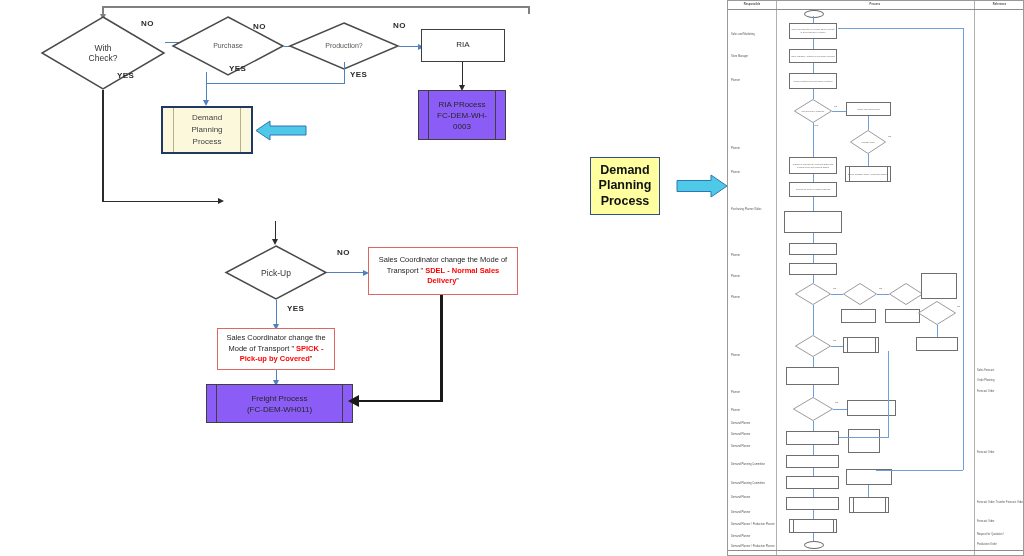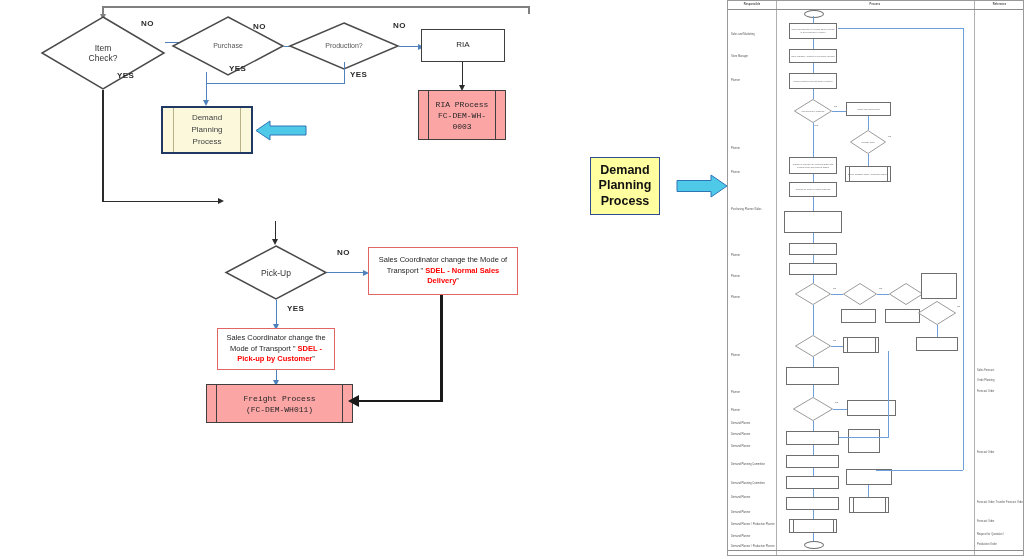--- a/index.html
+++ b/index.html
@@ -14,21 +14,21 @@
   .diamond svg{display:block;overflow:visible;}
   .diamond .dtext{position:absolute;left:0;right:0;top:50%;transform:translateY(-50%);
     text-align:center;font-size:8.5px;color:#333;line-height:10px;}
   .diamond .dtext.small{font-size:7px;color:#555;}
 
   .procbox{position:absolute;border:1.6px solid #3f3f3f;background:#fff;
     display:flex;align-items:center;justify-content:center;text-align:center;
     font-size:8px;color:#262626;line-height:10.5px;box-sizing:border-box;}
 
   
-  .predef{position:absolute;border:1.4px solid #3f3f3f;background:#fca5a5;box-sizing:border-box;font-family:Liberation Mono, monospace;}
+  .predef{position:absolute;border:1.4px solid #3f3f3f;background:#8b5cf6;box-sizing:border-box;}
   .predef::before,.predef::after{content:"";position:absolute;top:0;bottom:0;width:0;border-left:1.4px solid #3f3f3f;}
   .predef::before{left:9px;}
   .predef::after{right:9px;}
   .predef .ptext{position:absolute;inset:0;display:flex;align-items:center;justify-content:center;
     text-align:center;font-size:8px;color:#262626;line-height:11px;padding:0 12px;box-sizing:border-box;}
 
   
   .dpp{position:absolute;border:2px solid #1f3864;background:#fbf8dc;box-sizing:border-box;}
   .dpp::before,.dpp::after{content:"";position:absolute;top:0;bottom:0;width:0;border-left:1.2px solid #b9b08a;}
   .dpp::before{left:10px;}
@@ -97,21 +97,21 @@
     <div class="ln gray abs" style="left:103px;top:6px;width:427px;height:1.6px;"></div>
     <div class="ln gray abs" style="left:528.4px;top:6px;width:1.6px;height:8px;"></div>
     <div class="ln gray abs" style="left:102.2px;top:6px;width:1.6px;height:10px;"></div>
     <div class="arrowhead ah-down gray abs" style="left:99.5px;top:14px;"></div>
 
     <div class="diamond" style="left:41px;top:16px;width:124px;height:74px;">
       <svg width="124" height="74" viewBox="0 0 124 74">
         <polygon points="62,1 123,37 62,73 1,37" fill="#ffffff" stroke="#4a4a4a" stroke-width="1.5"></polygon>
       </svg>
       <div class="dtext">
-        <div>Item</div>
+        <div>With</div>
         <div>Check?</div>
       </div>
     </div>
     <div class="yn abs" style="left:141px;top:19px;">NO</div>
     <div class="yn abs" style="left:117px;top:71px;">YES</div>
 
     <div class="ln abs" style="left:165px;top:41.5px;width:19px;height:1.3px;"></div>
     <div class="arrowhead ah-right abs" style="left:183px;top:39.5px;"></div>
 
     <div class="diamond" style="left:172px;top:16px;width:112px;height:60px;">
@@ -197,21 +197,21 @@
       <div>
         <span>Sales Coordinator change the Mode of Transport ” </span><span class="hl">SDEL - Normal Sales Delivery</span><span>”</span>
       </div>
     </div>
 
     <div class="ln abs" style="left:275.5px;top:300px;width:1.3px;height:26px;"></div>
     <div class="arrowhead ah-down abs" style="left:272.8px;top:324px;"></div>
 
     <div class="redbox" style="left:217px;top:328px;width:118px;height:42px;">
       <div>
-        <span>Sales Coordinator change the Mode of Transport ” </span><span class="hl">SDEL - Pick-up by Customer</span><span>”</span>
+        <span>Sales Coordinator change the Mode of Transport ” </span><span class="hl">SPICK - Pick-up by Covered</span><span>”</span>
       </div>
     </div>
 
     <div class="ln abs" style="left:275.5px;top:370px;width:1.3px;height:12px;"></div>
     <div class="arrowhead ah-down abs" style="left:272.8px;top:380px;"></div>
 
     <div class="predef" style="left:206px;top:384px;width:147px;height:39px;">
       <div class="ptext">
         <div>
           <div>Freight Process</div>

